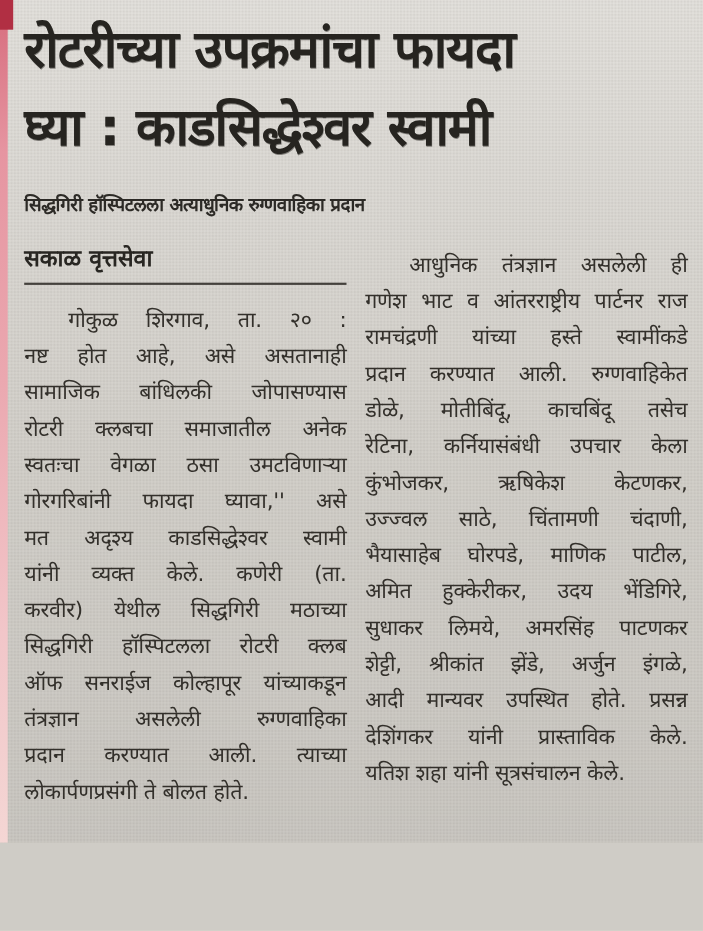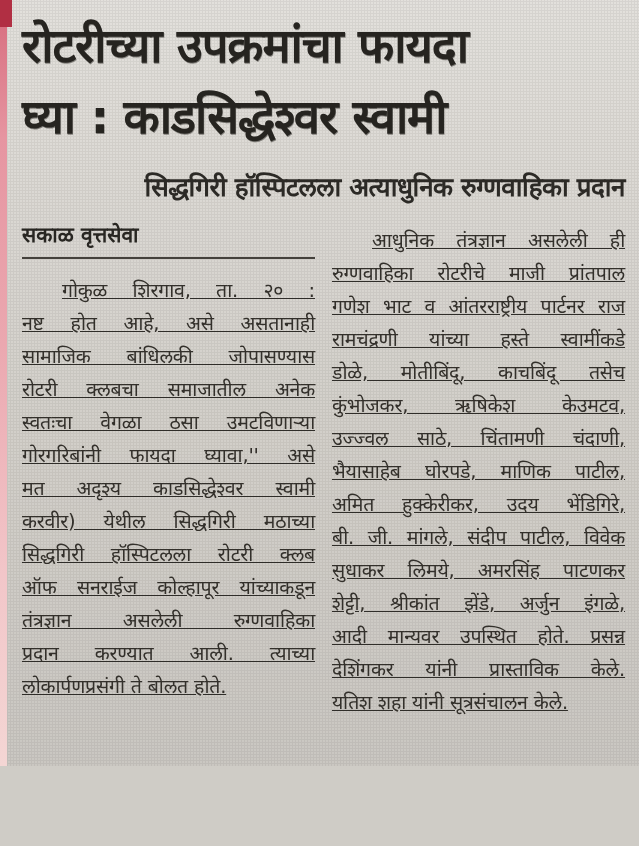--- a/index.html
+++ b/index.html
@@ -29,34 +29,34 @@
   .content{
     position:absolute;left:22px;right:14px;top:10px;bottom:6px;
   }
   .headline{margin:0;font-weight:700;color:#262420;}
   .headline .hline{
     font-size:47px;line-height:71px;white-space:nowrap;
     letter-spacing:-1px;
     text-shadow:0.5px 0.5px 0 rgba(40,38,34,0.5);
   }
   .subheadline{
-    margin:14px 0 14px 0;font-size:26px;line-height:42px;font-weight:700;
-    color:#2c2a26;white-space:nowrap;letter-spacing:-0.5px;text-align:right;
+    margin:14px 0 14px 0;font-size:17px;line-height:42px;font-weight:700;
+    color:#2c2a26;white-space:nowrap;letter-spacing:-0.5px;
   }
   .columns{
     display:flex;gap:17px;margin-top:14px;
   }
   .col{flex:1 1 0;min-width:0;}
   .byline{
     font-size:21px;font-weight:700;line-height:26px;color:#282622;
   }
   .byline-rule{
     border:none;border-top:2px solid #44413c;margin:9px 0 0 0;width:100%;
   }
-  .para{margin-top:15px;text-decoration:underline;}
+  .para{margin-top:15px;}
   .col.right .para{margin-top:2px;}
   .bline{
     font-size:19.5px;line-height:33px;color:#33302b;
     text-align:justify;text-align-last:justify;
     white-space:nowrap0; overflow:visible;
     letter-spacing:-0.2px;
   }
   .bline.indent{text-indent:40px;}
   .bline.no-stretch{text-align-last:left;}
 </style>
@@ -82,41 +82,42 @@
         <div class="byline">सकाळ वृत्तसेवा</div>
         <hr class="byline-rule">
         <div class="para">
           <div class="bline indent">गोकुळ शिरगाव, ता. २० :</div>
           <div class="bline">नष्ट होत आहे, असे असतानाही</div>
           <div class="bline">सामाजिक बांधिलकी जोपासण्यास</div>
           <div class="bline">रोटरी क्लबचा समाजातील अनेक</div>
           <div class="bline">स्वतःचा वेगळा ठसा उमटविणाऱ्या</div>
           <div class="bline">गोरगरिबांनी फायदा घ्यावा,'' असे</div>
           <div class="bline">मत अदृश्य काडसिद्धेश्वर स्वामी</div>
+          <div class="bline">यांनी व्यक्त केले. कणेरी (ता.</div>
           <div class="bline">करवीर) येथील सिद्धगिरी मठाच्या</div>
           <div class="bline">सिद्धगिरी हॉस्पिटलला रोटरी क्लब</div>
           <div class="bline">ऑफ सनराईज कोल्हापूर यांच्याकडून</div>
           <div class="bline">तंत्रज्ञान असलेली रुग्णवाहिका</div>
           <div class="bline">प्रदान करण्यात आली. त्याच्या</div>
           <div class="bline no-stretch">लोकार्पणप्रसंगी ते बोलत होते.</div>
         </div>
       </div>
 
       <div class="col right">
         <div class="para">
           <div class="bline indent">आधुनिक तंत्रज्ञान असलेली ही</div>
-          <div class="bline">रुग्णवाहिका रोटरीचे माजी प्रांतपाल</div>
           <div class="bline">गणेश भाट व आंतरराष्ट्रीय पार्टनर राज</div>
           <div class="bline">रामचंद्रणी यांच्या हस्ते स्वामींकडे</div>
+          <div class="bline">प्रदान करण्यात आली. रुग्णवाहिकेत</div>
           <div class="bline">डोळे, मोतीबिंदू, काचबिंदू तसेच</div>
-          <div class="bline">कुंभोजकर, ऋषिकेश केउमटव,</div>
+          <div class="bline">रेटिना, कर्नियासंबंधी उपचार केला</div>
+          <div class="bline">कुंभोजकर, ऋषिकेश केटणकर,</div>
           <div class="bline">उज्ज्वल साठे, चिंतामणी चंदाणी,</div>
           <div class="bline">भैयासाहेब घोरपडे, माणिक पाटील,</div>
           <div class="bline">अमित हुक्केरीकर, उदय भेंडिगिरे,</div>
-          <div class="bline">बी. जी. मांगले, संदीप पाटील, विवेक</div>
           <div class="bline">सुधाकर लिमये, अमरसिंह पाटणकर</div>
           <div class="bline">शेट्टी, श्रीकांत झेंडे, अर्जुन इंगळे,</div>
           <div class="bline">आदी मान्यवर उपस्थित होते. प्रसन्न</div>
           <div class="bline">देशिंगकर यांनी प्रास्ताविक केले.</div>
           <div class="bline no-stretch">यतिश शहा यांनी सूत्रसंचालन केले.</div>
         </div>
       </div>
 
     </div>
   </div>

